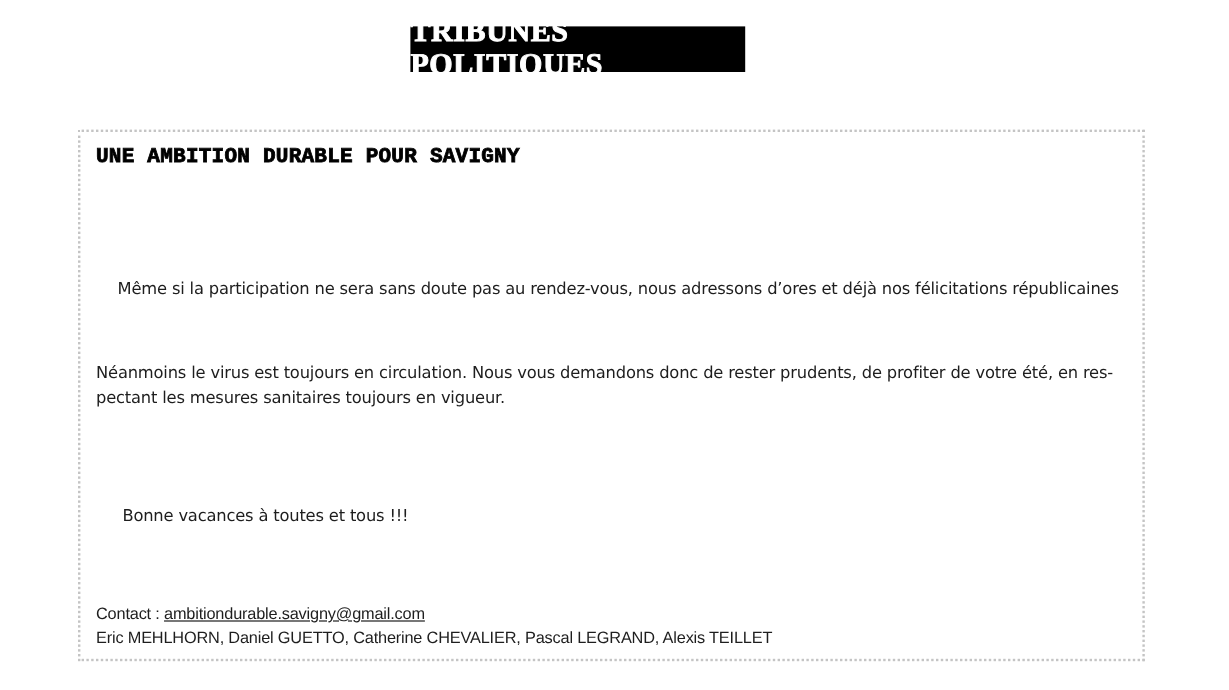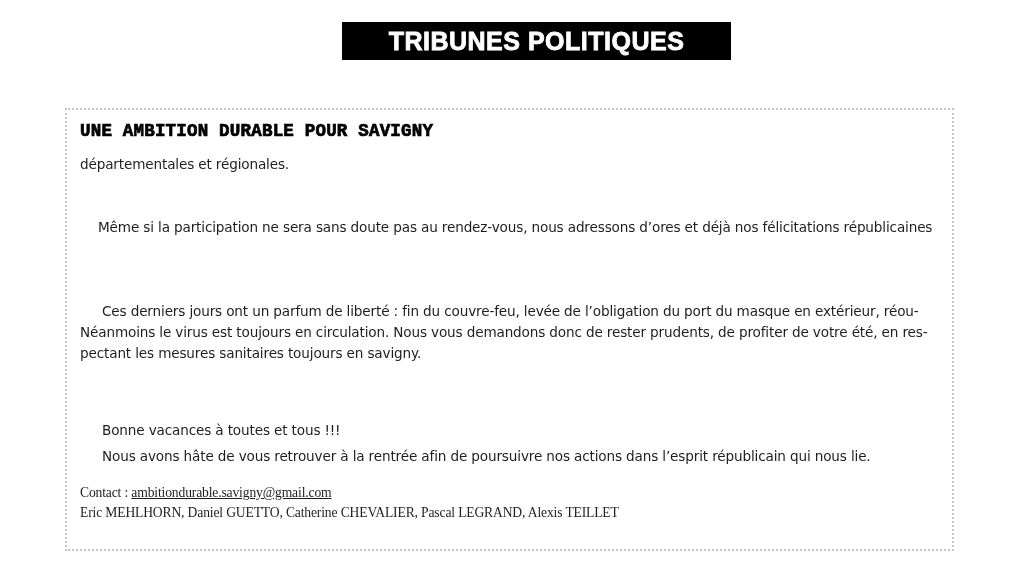--- a/index.html
+++ b/index.html
@@ -12,28 +12,28 @@
       height: 575px;
       position: relative;
       overflow: hidden;
       font-family: "DejaVu Sans", sans-serif;
       color: #1a1a1a;
     }
     .banner {
       position: absolute;
       left: 342px;
       top: 22px;
-      width: 389px;
+      width: 279px;
       height: 38px;
       background: #000000;
       color: #ffffff;
       display: flex;
       align-items: center;
       justify-content: center;
-      font-family: Liberation Sans, sans-serif;
+      font-family: Liberation Serif, serif;
       font-weight: 900;
       font-size: 25px;
       letter-spacing: 0.5px;
       -webkit-text-stroke: 0.8px #ffffff;
     }
     .box {
       position: absolute;
       left: 65px;
       top: 108px;
       width: 889px;
@@ -65,29 +65,29 @@
       text-align-last: left;
       letter-spacing: -0.15px;
     }
     .para .line {
       display: block;
       white-space: nowrap;
     }
     .indent { padding-left: 22px; }
     .indent-s { padding-left: 18px; }
     .p1 { top: 44px; }
-    .p2 { top: 107px; }
+    .p2 { top: 121px; }
     .p3 { top: 191px; }
     .p4 { top: 294px; margin-top: 16px; }
     .p5 { top: 336px; }
     .contact {
       position: absolute;
       left: 13px;
-      top: 373px;
-      font-family: Liberation Serif, serif;
+      top: 392px;
+      font-family: Liberation Sans, sans-serif;
       font-size: 13.6px;
       line-height: 20px;
       color: #1e1e1e;
       letter-spacing: -0.15px;
       white-space: nowrap;
     }
     .contact a {
       color: #1e1e1e;
       text-decoration: underline;
     }
@@ -96,40 +96,35 @@
 <body>
 
 <div class="banner">
   <span>TRIBUNES POLITIQUES</span>
 </div>
 
 <div class="box">
   <div class="box-title">UNE AMBITION DURABLE POUR SAVIGNY</div>
 
   <div class="para p1">
-    <span class="line">départementales et régionales.</span>
   </div>
 
   <div class="para p2">
     <span class="line indent-s">Même si la participation ne sera sans doute pas au rendez-vous, nous adressons d’ores et déjà nos félicitations républicaines</span>
   </div>
 
   <div class="para p3">
-    <span class="line indent">Ces derniers jours ont un parfum de liberté : fin du couvre-feu, levée de l’obligation du port du masque en extérieur, réou-</span>
     <span class="line">Néanmoins le virus est toujours en circulation. Nous vous demandons donc de rester prudents, de profiter de votre été, en res-</span>
-    <span class="line">pectant les mesures sanitaires toujours en savigny.</span>
+    <span class="line">pectant les mesures sanitaires toujours en vigueur.</span>
   </div>
 
   <div class="para p4">
     <span class="line indent">Bonne vacances à toutes et tous !!!</span>
   </div>
 
-  <div class="para p5">
-    <span class="line indent">Nous avons hâte de vous retrouver à la rentrée afin de poursuivre nos actions dans l’esprit républicain qui nous lie.</span>
-  </div>
 
   <div class="contact">
     <div>
       <span>Contact : </span><a>ambitiondurable.savigny@gmail.com</a>
     </div>
     <div>Eric MEHLHORN, Daniel GUETTO, Catherine CHEVALIER, Pascal LEGRAND, Alexis TEILLET</div>
   </div>
 </div>
 
 </body></html>

